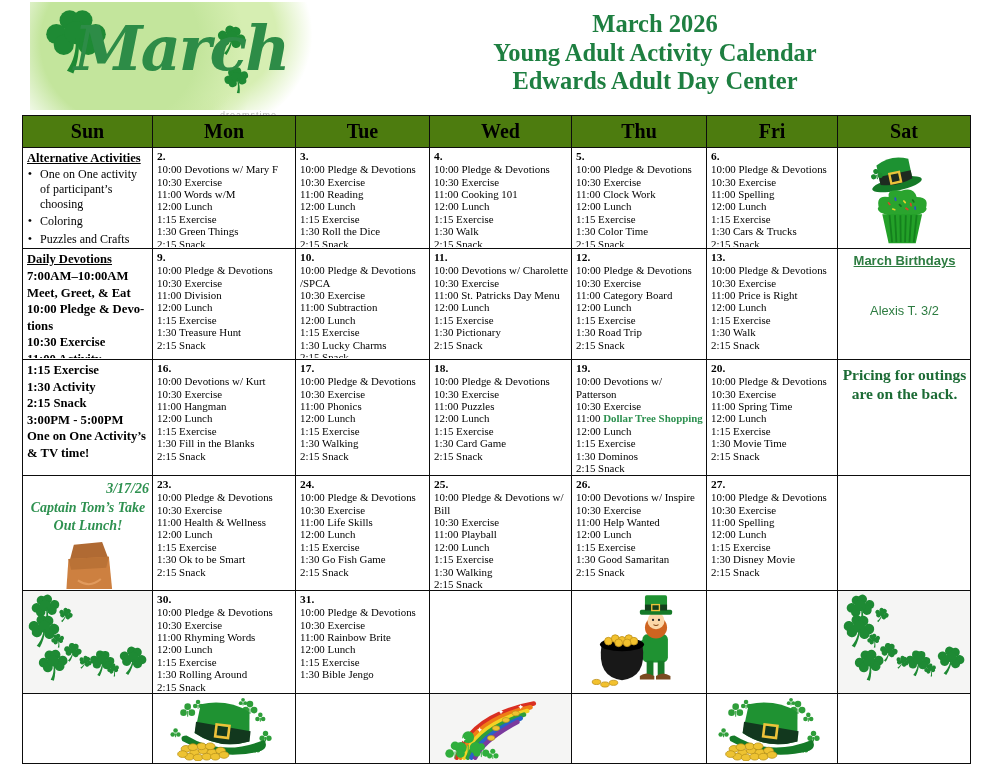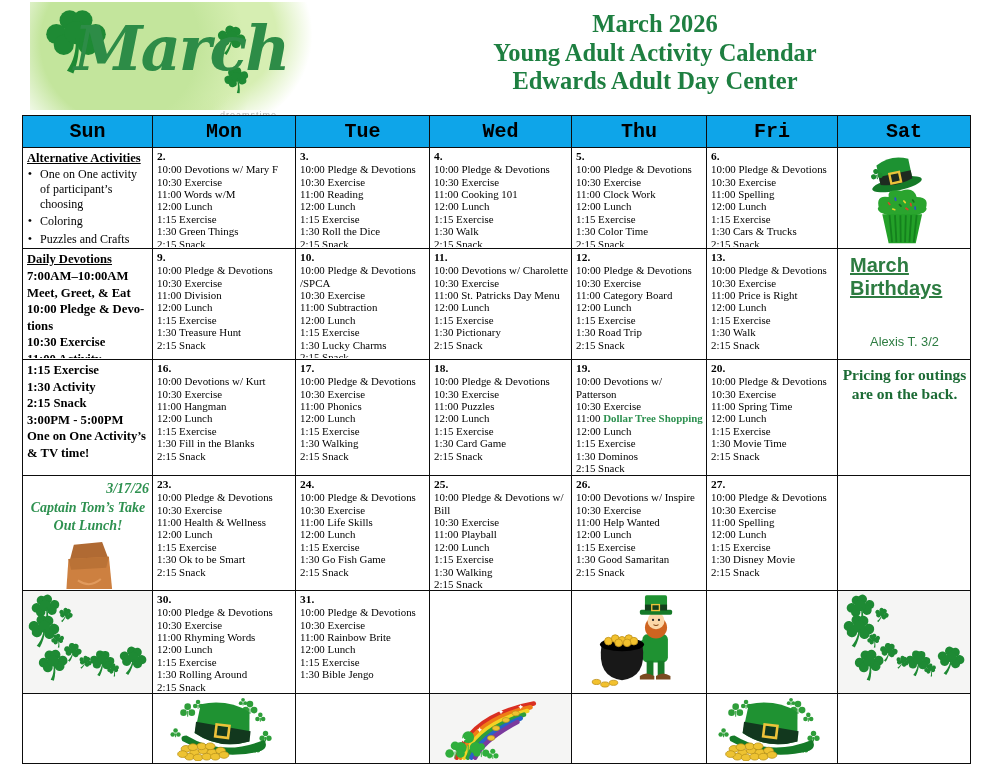--- a/index.html
+++ b/index.html
@@ -21,35 +21,35 @@
  font-style:italic;font-weight:bold;font-size:62px;color:#2d8c47;letter-spacing:-2px;}
 .watermark{position:absolute;left:202px;top:108px;font-family:"Liberation Sans",sans-serif;
  font-size:9px;color:#b5b5b5;letter-spacing:1px;}
 .titles{position:absolute;left:340px;right:30px;top:10px;text-align:center;}
 .titles div{font-family:"Liberation Serif",serif;font-weight:bold;font-size:24.5px;
  line-height:1.17;color:#1e7f41;}
 
 
 table.cal{position:absolute;left:22px;top:115px;border-collapse:collapse;table-layout:fixed;background:#fff;}
 .cal th,.cal td{border:1.6px solid #0d0d0d;}
-.cal th{font-family:Liberation Mono, monospace;font-weight:bold;font-size:20px;color:#000;
- height:32px;text-align:center;vertical-align:middle;background:#0ea5e9;}
+.cal th{font-family:Liberation Serif, serif;font-weight:bold;font-size:20px;color:#000;
+ height:32px;text-align:center;vertical-align:middle;background:#4d7c0f;}
 .cal td{vertical-align:top;padding:2px 3px 1px 4px;font-size:10.9px;line-height:1.14;color:#000;background:#fff;}
 td.graybg{background:#f5f5f4;}
 .cellbox{overflow:hidden;}
 .dnum{font-weight:bold;font-size:11.4px;line-height:1.15;}
 .sline{white-space:normal;}
 .greenhl{color:#2e9150;font-weight:bold;}
 .cellttl{font-weight:bold;text-decoration:underline;font-size:12.6px;margin:1px 0 2px;}
 .info-line{font-weight:bold;font-size:12.7px;line-height:1.3;}
 .bullet-row{display:flex;margin:2px 0 3px;}
 .bdot{width:13px;flex:none;font-size:11px;padding-left:1px;font-weight:bold;}
 .btext{font-weight:normal;font-size:12px;line-height:1.22;}
 .bday-title{color:#2d7c41;font-family:"Liberation Sans",sans-serif;font-weight:bold;
- text-decoration:underline;text-align:left;font-size:20px;margin:3px 8px 4px;}
+ text-decoration:underline;text-align:center;font-size:13px;margin:3px 8px 4px;}
 .bday-entry{text-align:center;color:#2d7c41;font-family:"Liberation Sans",sans-serif;
  font-size:12.8px;line-height:1.55;margin-top:32px;}
 .note-text{color:#1c6b35;font-weight:bold;font-size:15.5px;text-align:center;line-height:1.25;padding-top:3px;}
 .event-date{color:#2e9150;font-weight:bold;font-style:italic;text-align:right;font-size:14px;line-height:1.35;margin-top:2px;}
 .event-text{color:#2e9150;font-weight:bold;font-style:italic;text-align:center;font-size:14px;line-height:1.3;}
 .imgwrap{width:100%;height:100%;display:flex;align-items:center;justify-content:center;line-height:0;}
 .evimg{display:flex;justify-content:center;margin-top:3px;line-height:0;}
 .corner{position:relative;width:100%;height:100%;}
 .corner span{position:absolute;line-height:0;}
 </style>

